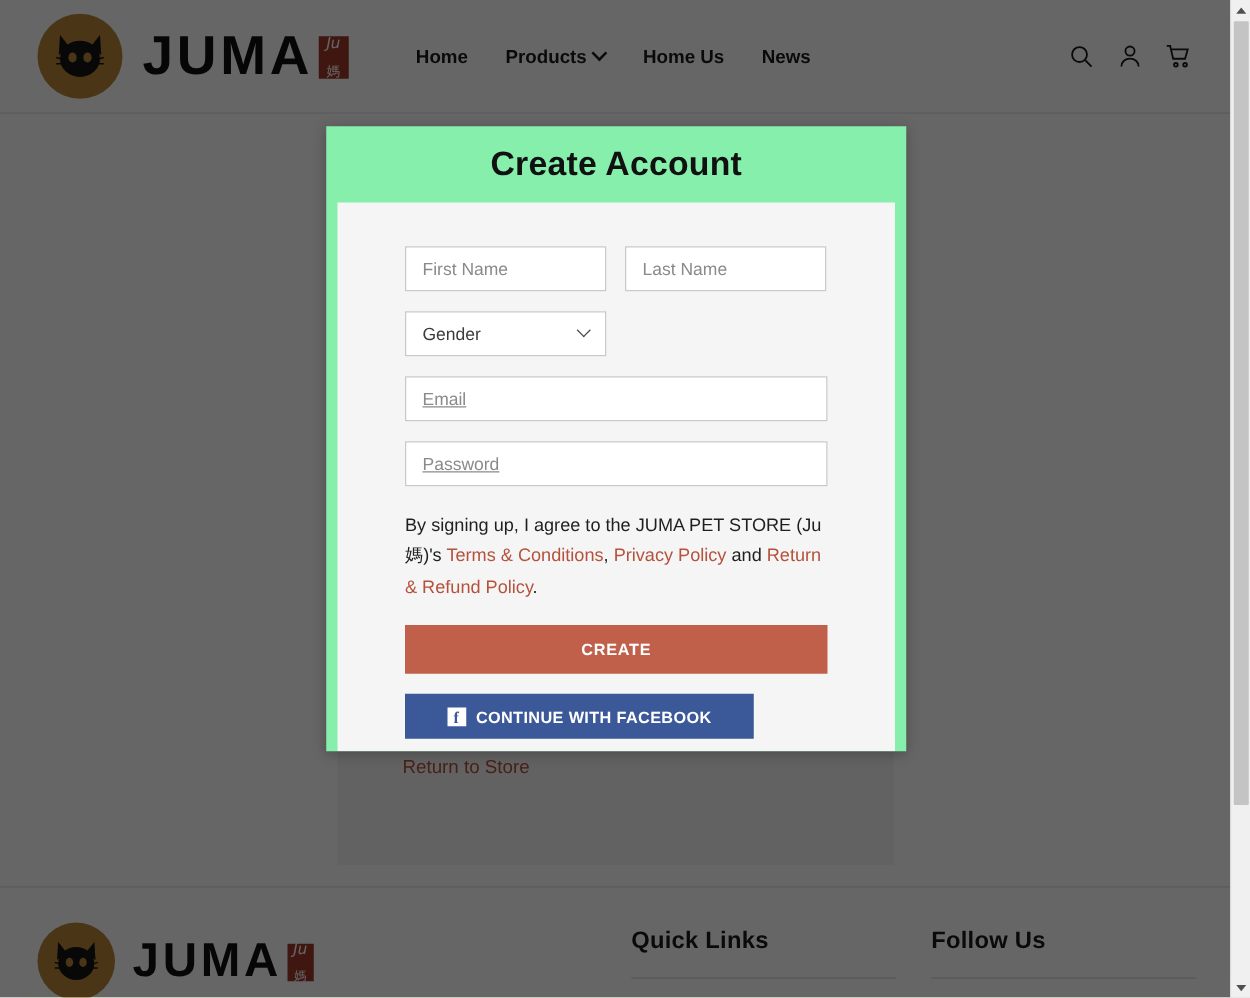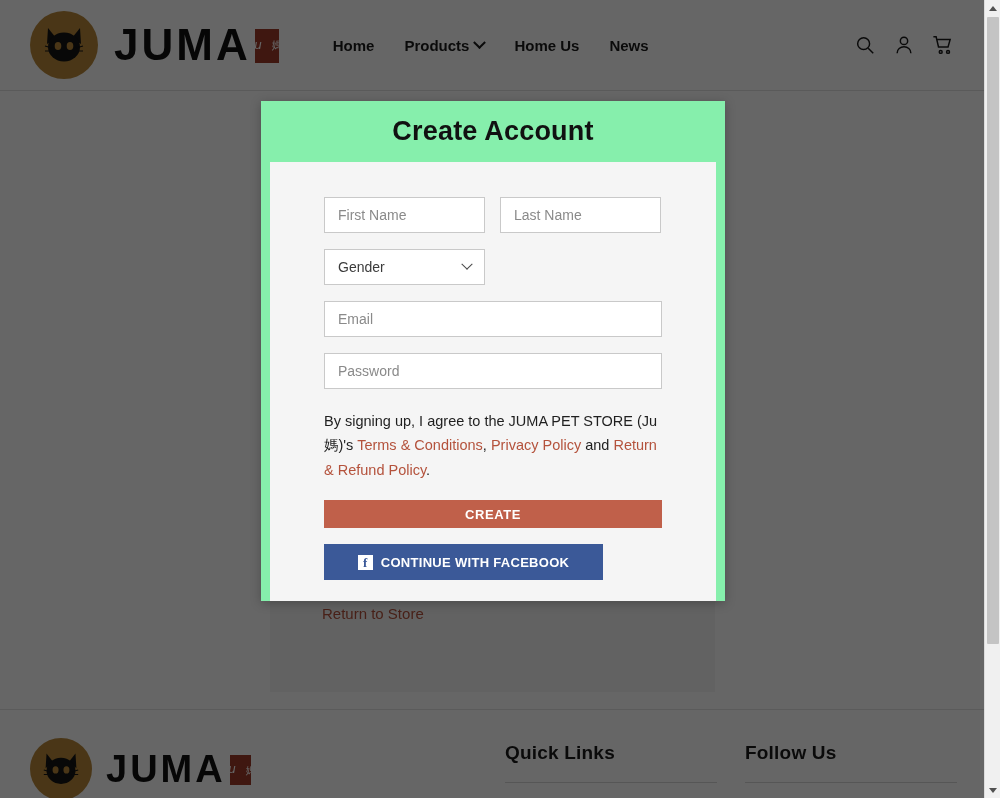--- a/index.html
+++ b/index.html
@@ -46,21 +46,21 @@
     font-size: 44px; font-weight: 700; letter-spacing: 3px;
     color: #111111; line-height: 1;
     font-family: "Liberation Sans", sans-serif;
   }
   .stamp {
     margin-left: 4px; margin-top: 2px;
     width: 24px; height: 34px;
     background: #9e3b29;
     color: #ffffff;
     font-size: 11px; line-height: 1.1;
-    display: flex; flex-direction: row;
+    display: flex; flex-direction: column;
     align-items: center; justify-content: center;
     font-family: "DejaVu Sans", sans-serif;
     gap: 10px;
   }
   .stamp span:first-child { font-style: italic; font-size: 12px; }
 
   .nav { display: flex; align-items: center; gap: 30px; margin-left: 54px; }
   .nav-item {
     font-size: 15px; font-weight: 700; color: #1b1b1b;
     display: flex; align-items: center; gap: 6px;
@@ -145,37 +145,37 @@
   .field {
     height: 36px; background: #ffffff;
     border: 1px solid #c9c9c9;
     display: flex; align-items: center;
     padding: 16px 13px;
     font-size: 14px; color: #8a8a8a;
     flex: 1;
     cursor: text;
   }
   .field.half { width: 161px; flex: none; }
-  .field.full { width: 100%; }
+  .field.full { width: 100%; text-decoration: underline; }
   .field.select { color: #3b3b3b; justify-content: space-between; cursor: pointer; }
   .sel-chev {
     width: 8px; height: 8px;
     border-right: 1.6px solid #4a4a4a; border-bottom: 1.6px solid #4a4a4a;
     transform: rotate(45deg) translate(-2px,-2px);
   }
   .field.pw { margin-bottom: 4px; }
 
   .terms {
     font-size: 14.5px; color: #1f1f1f; line-height: 1.68;
     margin-bottom: 18px;
   }
   .terms a { color: #b4523c; text-decoration: none; cursor: pointer; }
 
   .btn-create {
-    width: 100%; height: 28px;
+    width: 100%; height: 39px;
     background: #c0604a; color: #ffffff;
     font-size: 13px; font-weight: 700; letter-spacing: .6px;
     display: flex; align-items: center; justify-content: center;
     cursor: pointer; border: none;
     font-family: "Liberation Sans", sans-serif;
     margin-bottom: 16px;
   }
   .btn-fb {
     width: 279px; height: 36px;
     background: #3b5998; color: #ffffff;

